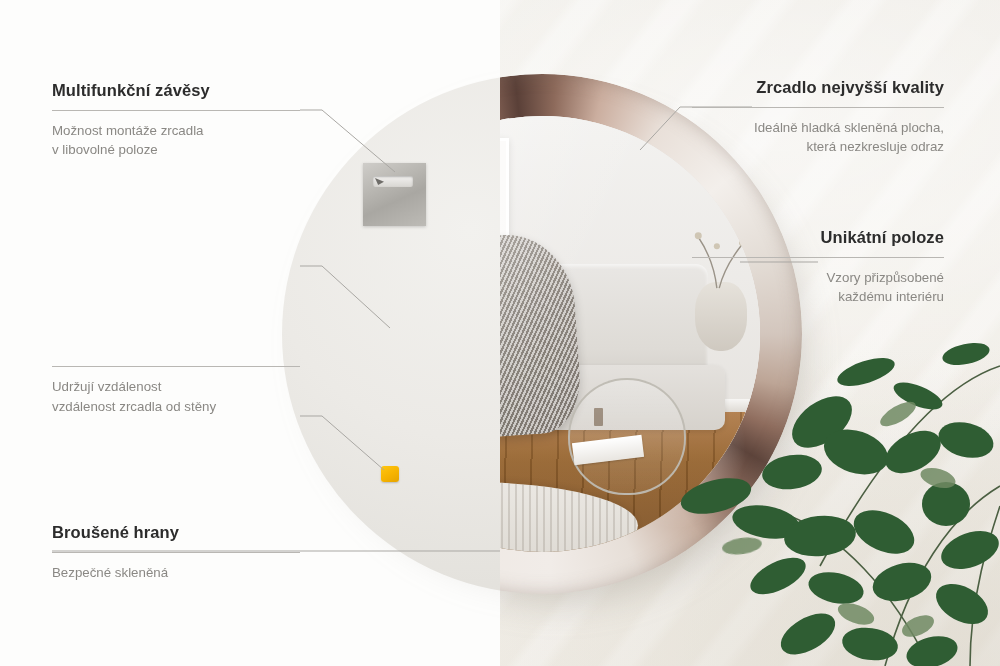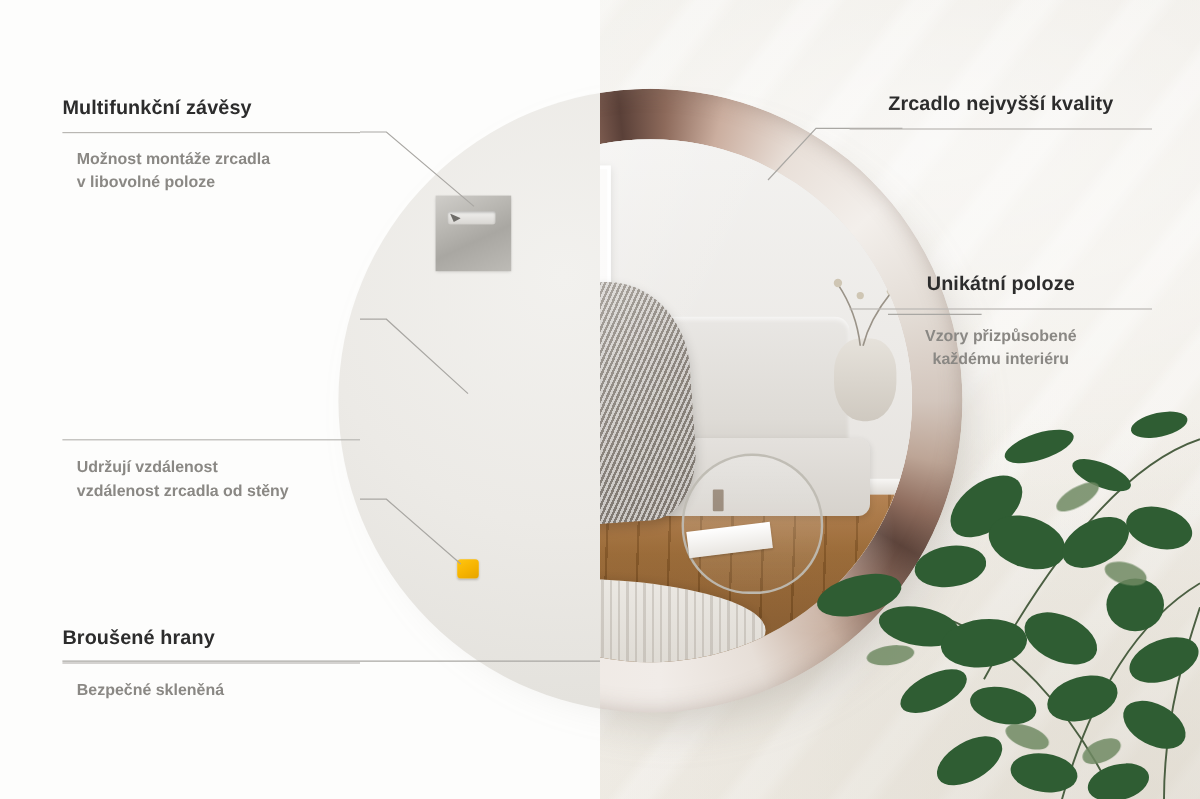--- a/index.html
+++ b/index.html
@@ -226,24 +226,24 @@
   
   .callout{position:absolute;}
   .callout .title{
     font-weight:bold;color:#2c2c2c;font-size:16.5px;line-height:1.25;
     letter-spacing:.1px;margin:0;
   }
   .callout .rule{
     height:1px;background:#b9b7b3;margin:9px 0 10px 0;
   }
   .callout .desc{
-    color:#8a8884;font-size:13.3px;line-height:1.47;margin:12px;font-weight:bold;
+    color:#8a8884;font-size:13.3px;line-height:1.47;margin:0;font-weight:normal;
   }
   .callout.left{left:52px;width:248px;text-align:left;}
-  .callout.right{right:40px;width:252px;text-align:center;}
+  .callout.right{right:56px;width:252px;text-align:right;}
 
   .leader{position:absolute;left:0;top:0;width:1000px;height:666px;pointer-events:none;}
 
   
   .foliage{position:absolute;right:0;bottom:0;width:330px;height:330px;pointer-events:none;}
 </style>
 </head>
 <body>
 
 <div id="stage">
@@ -375,20 +375,24 @@
 
   <div class="callout left" style="top:522px;">
     <p class="title">Broušené hrany</p>
     <div class="rule"></div>
     <p class="desc">Bezpečné skleněná</p>
   </div>
 
   <div class="callout right" style="top:77px;">
     <p class="title">Zrcadlo nejvyšší kvality</p>
     <div class="rule"></div>
+    <p class="desc">
+      <span>Ideálně hladká skleněná plocha,</span><br>
+      <span>která nezkresluje odraz</span>
+    </p>
   </div>
 
   <div class="callout right" style="top:227px;">
     <p class="title">Unikátní poloze</p>
     <div class="rule"></div>
     <p class="desc">
       <span>Vzory přizpůsobené</span><br>
       <span>každému interiéru</span>
     </p>
   </div>

